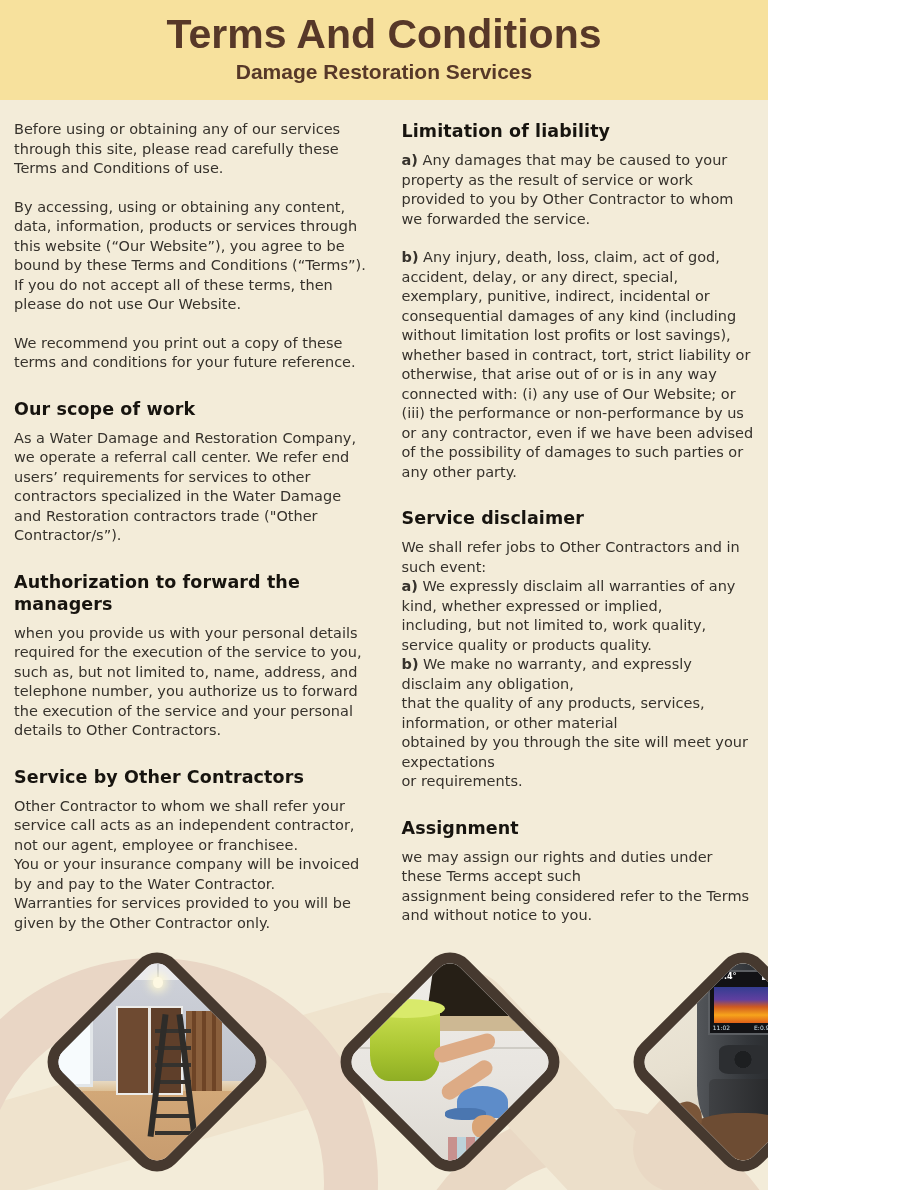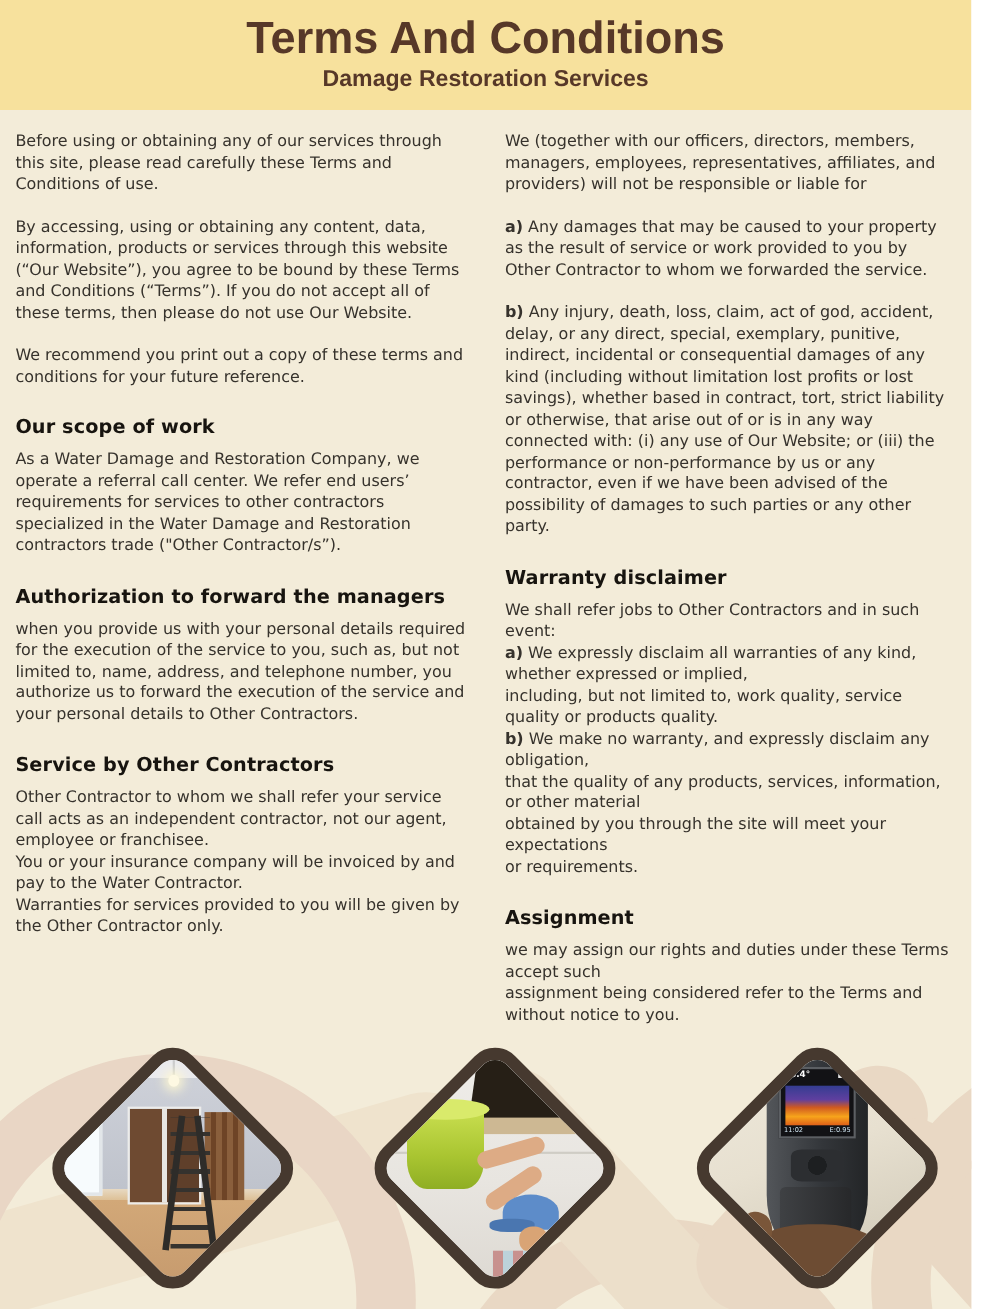--- a/index.html
+++ b/index.html
@@ -1,17 +1,17 @@
 <!DOCTYPE html>
 <html><head>
 <meta charset="utf-8">
 <style>
   html,body { margin:0; padding:0; }
   .page {
-    position:relative; width:883px; height:1190px; overflow:hidden;
+    position:relative; width:768px; height:1190px; overflow:hidden;
     background:#f3ecd9; font-family:"DejaVu Sans", sans-serif;
   }
 
   
   .header {
     position:relative; z-index:3; height:100px; background:#f7e19d; text-align:center;
   }
   .title {
     margin:0; padding-top:12px; font-family:"Liberation Sans", sans-serif;
     font-weight:800; font-size:41px; line-height:1.1; color:#573828; letter-spacing:0px;
@@ -147,24 +147,24 @@
         <p><span>By accessing, using or obtaining any content, data, information, products or services through this website (“Our Website”), you agree to be bound by these Terms and Conditions (“Terms”). If you do not accept all of these terms, then please do not use Our Website.</span></p>
         <p><span>We recommend you print out a copy of these terms and conditions for your future reference.</span></p>
         <h2>Our scope of work</h2>
         <p><span>As a Water Damage and Restoration Company, we operate a referral call center. We refer end users’ requirements for services to other contractors specialized in the Water Damage and Restoration contractors trade ("Other Contractor/s”).</span></p>
         <h2>Authorization to forward the managers</h2>
         <p><span>when you provide us with your personal details required for the execution of the service to you, such as, but not limited to, name, address, and telephone number, you authorize us to forward the execution of the service and your personal details to Other Contractors.</span></p>
         <h2>Service by Other Contractors</h2>
         <p><span>Other Contractor to whom we shall refer your service call acts as an independent contractor, not our agent, employee or franchisee.</span><br><span>You or your insurance company will be invoiced by and pay to the Water Contractor.</span><br><span>Warranties for services provided to you will be given by the Other Contractor only.</span></p>
       </div>
     <div class="col">
-        <p><span>We (together with our officers, directors, members, managers, employees, representatives, affiliates, and providers) will not be responsible or liable for</span></p>
+        <h2>Limitation of liability</h2>
         <p><b>a)</b><span> Any damages that may be caused to your property as the result of service or work provided to you by Other Contractor to whom we forwarded the service.</span></p>
         <p><b>b)</b><span> Any injury, death, loss, claim, act of god, accident, delay, or any direct, special, exemplary, punitive, indirect, incidental or consequential damages of any kind (including without limitation lost profits or lost savings), whether based in contract, tort, strict liability or otherwise, that arise out of or is in any way connected with: (i) any use of Our Website; or (iii) the performance or non-performance by us or any contractor, even if we have been advised of the possibility of damages to such parties or any other party.</span></p>
-        <h2>Warranty disclaimer</h2>
+        <h2>Service disclaimer</h2>
         <p><span>We shall refer jobs to Other Contractors and in such event:</span><br><b>a)</b><span> We expressly disclaim all warranties of any kind, whether expressed or implied,</span><br><span>including, but not limited to, work quality, service quality or products quality.</span><br><b>b)</b><span> We make no warranty, and expressly disclaim any obligation,</span><br><span>that the quality of any products, services, information, or other material</span><br><span>obtained by you through the site will meet your expectations</span><br><span>or requirements.</span></p>
         <h2>Assignment</h2>
         <p><span>we may assign our rights and duties under these Terms accept such</span><br><span>assignment being considered refer to the Terms and without notice to you.</span></p>
       </div>
   </main>
 
   <div class="diamond d1">
     <div class="dinner photo-room">
       <div class="room-window"></div>
       <div class="room-radiator"></div>

